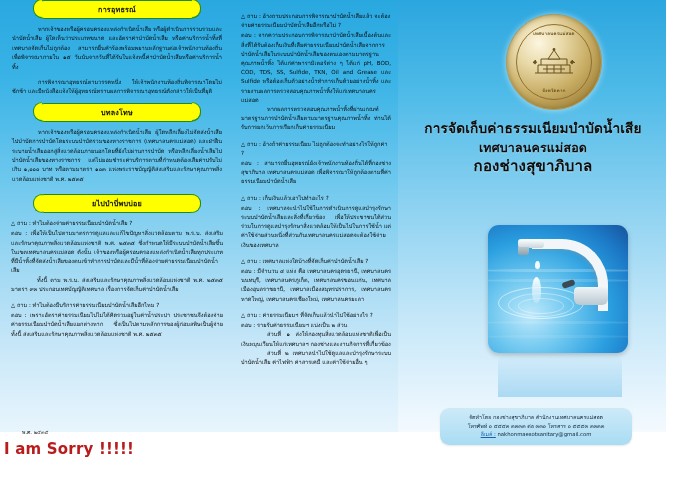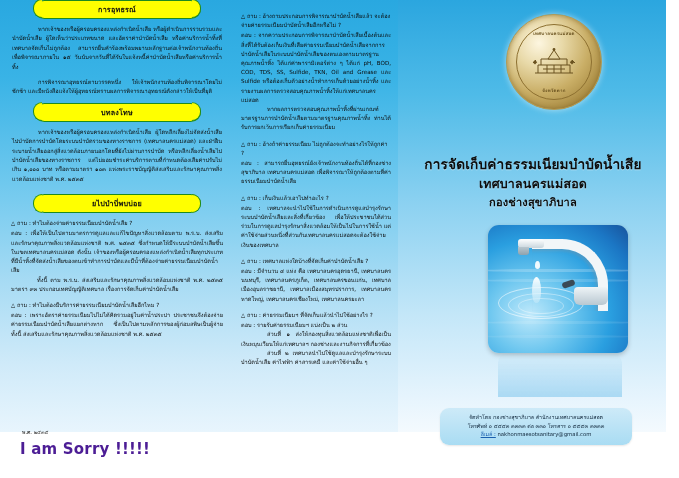--- a/index.html
+++ b/index.html
@@ -195,23 +195,23 @@
     text-align: center;
     padding: 0 8px;
     box-sizing: border-box;
   }
   #title-block .tline {
     font-weight: bold;
     color: #0d0d0d;
     letter-spacing: .2px;
     text-shadow: 0 1px 0 rgba(255,255,255,.4);
   }
-  #title-block .t1 { font-size: 13.6px; line-height: 20px; margin-top: 36px; }
+  #title-block .t1 { font-size: 13.6px; line-height: 20px; }
   #title-block .t2 { font-size: 12.4px; line-height: 19px; }
-  #title-block .t3 { font-size: 11px; line-height: 19px; }
+  #title-block .t3 { font-size: 15px; line-height: 19px; }
 
   
   #photo {
     position: absolute;
     left: 88px;
     top: 225px;
     width: 140px;
     height: 128px;
   }
   .photo-frame {
@@ -323,25 +323,25 @@
     font-size: 5.3px;
     line-height: 8.6px;
     color: #10263a;
     white-space: nowrap;
   }
   #contact .email-label { color: #1a5fae; text-decoration: underline; }
 
   
   #sorry {
     position: absolute;
-    left: 20px;
+    left: 4px;
     top: 440px;
     font-size: 15px;
     font-weight: bold;
-    color: #4c1d95;
+    color: #b91c1c;
     letter-spacing: .2px;
   }
   #tail-text {
     position: absolute;
     left: 22px;
     top: 428px;
     font-size: 5.2px;
     color: #1a1a1a;
   }
 </style>

